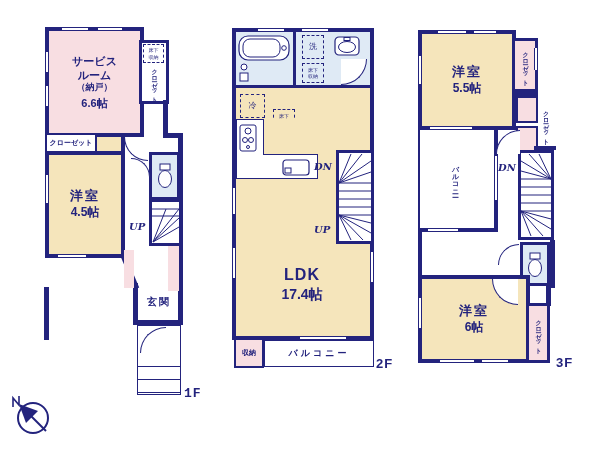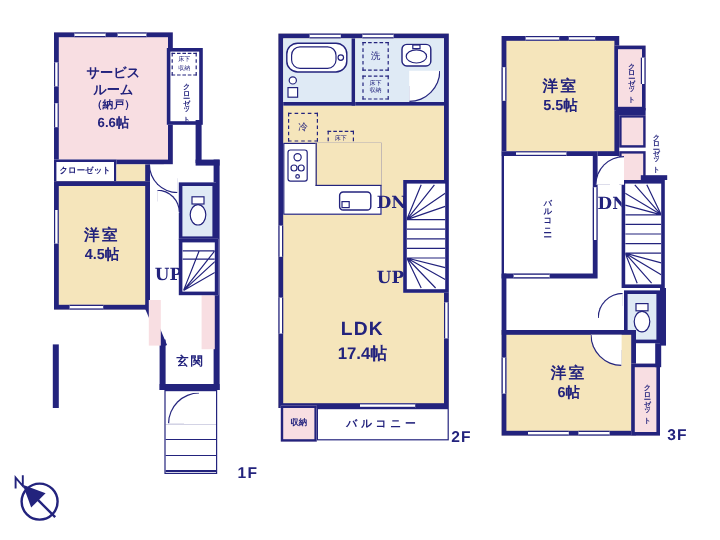--- a/index.html
+++ b/index.html
@@ -35,21 +35,21 @@
   .door{position:absolute;box-sizing:border-box;background:#fff;}
   .door.tl{border-top:1.3px solid var(--wall);border-left:1.3px solid var(--wall);border-top-left-radius:100%;}
   .door.tr{border-top:1.3px solid var(--wall);border-right:1.3px solid var(--wall);border-top-right-radius:100%;}
   .door.bl{border-bottom:1.3px solid var(--wall);border-left:1.3px solid var(--wall);border-bottom-left-radius:100%;}
   .door.br{border-bottom:1.3px solid var(--wall);border-right:1.3px solid var(--wall);border-bottom-right-radius:100%;}
   .win{position:absolute;background:#fff;box-sizing:border-box;}
   .win.h{border-top:1px solid var(--wall);border-bottom:1px solid var(--wall);}
   .win.v{border-left:1px solid var(--wall);border-right:1px solid var(--wall);}
   .stairs{position:absolute;box-sizing:border-box;border:3px solid var(--wall);background:#fff;}
   .updn{position:absolute;color:var(--wall);font-family:"DejaVu Serif",serif;
-        font-weight:bold;font-size:14px;}
+        font-style:italic;font-weight:bold;font-size:10px;}
   .flabel{position:absolute;color:var(--wall);font-weight:bold;font-size:13px;letter-spacing:1px;}
   .porch{position:absolute;box-sizing:border-box;border:1.5px solid var(--wall);background:#fff;}
   .steps{position:absolute;left:0;right:0;background:
      repeating-linear-gradient(to bottom,transparent 0,transparent 12px,var(--wall) 12px,var(--wall) 13px);}
   .balc{position:absolute;box-sizing:border-box;border:1.5px solid var(--wall);background:#fff;
         display:flex;align-items:center;justify-content:center;}
   svg{display:block;}
   .brandtxt{position:absolute;color:var(--brand);font-size:17px;letter-spacing:1px;font-weight:bold;}
 </style>
 </head>
@@ -119,21 +119,21 @@
         <path d="M0,7 H27 M0,14 H27 M1,40 L27,7 M1,40 L27,16 M1,40 L27,25 M1,40 L14,7" stroke="#23237d" stroke-width="1" fill="none"></path>
       </svg>
     </div>
     <div class="updn" style="left:129px;top:221px;">UP</div>
 
     <div class="rlabel" style="left:137px;top:294px;width:44px;height:14px;font-size:10px;letter-spacing:2px;">玄関</div>
     <div class="porch" style="left:137px;top:325px;width:44px;height:70px;">
       <div class="steps" style="top:28px;height:40px;"></div>
       <div class="door tl" style="left:2px;top:1px;width:26px;height:26px;"></div>
     </div>
-    <div class="flabel" style="left:198px;top:386px;">1F</div>
+    <div class="flabel" style="left:184px;top:386px;font-family:Liberation Mono, monospace;">1F</div>
   </div>
 
   <div>
     <div class="room yellow" style="left:232px;top:28px;width:142px;height:312px;"></div>
 
     <div class="abs blue" style="left:236px;top:32px;width:60px;height:56px;border-right:3px solid var(--wall);border-bottom:3px solid var(--wall);box-sizing:border-box;">
       <svg width="52" height="26" viewBox="0 0 52 26" style="margin:3px 0 0 2px;">
         <rect x="1" y="1" width="50" height="24" rx="9" fill="#fff" stroke="#23237d" stroke-width="1.2"></rect>
         <rect x="5" y="4" width="37" height="18" rx="7" fill="none" stroke="#23237d" stroke-width="1"></rect>
         <circle cx="46" cy="13" r="2.3" fill="none" stroke="#23237d" stroke-width="1"></circle>

